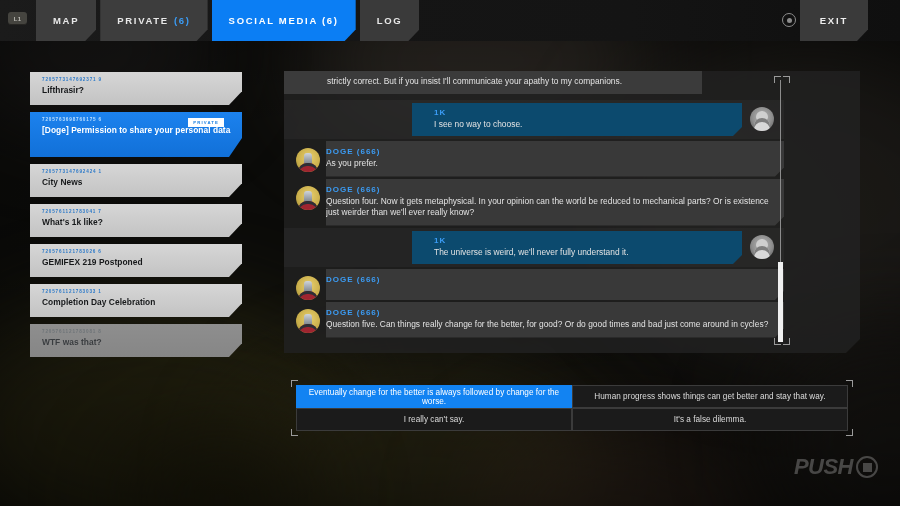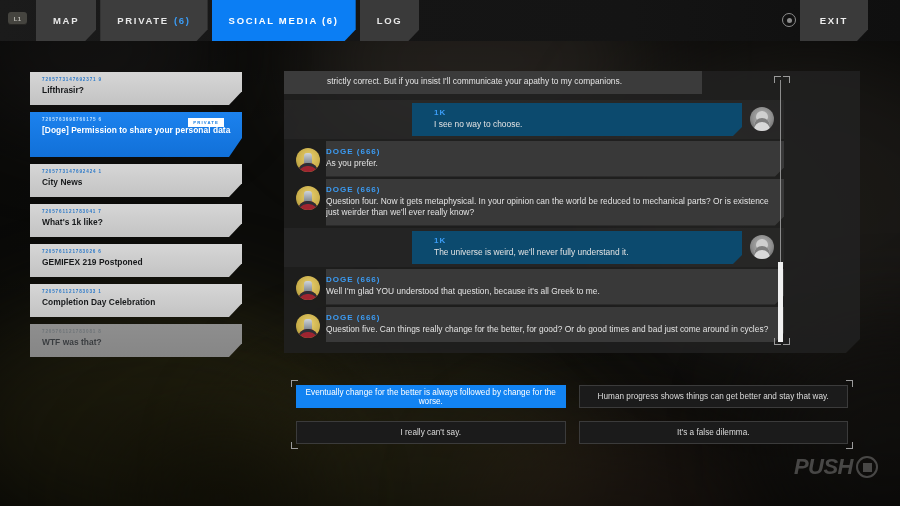--- a/index.html
+++ b/index.html
@@ -125,21 +125,21 @@
   #sb-track { position:absolute; left:1.5px; top:0; width:1.2px; height:262px; background:#8c8c8c; }
   #sb-thumb { position:absolute; left:0; top:182px; width:5px; height:80px; background:#f0f0f0; cursor:pointer; }
   .brk { position:absolute; width:7px; height:7px; z-index:6; }
   .brk.tl { left:774px; top:76px;  border-left:1px solid #9a9a9a; border-top:1px solid #9a9a9a; }
   .brk.tr { left:783px; top:76px;  border-right:1px solid #9a9a9a; border-top:1px solid #9a9a9a; }
   .brk.bl { left:774px; top:338px; border-left:1px solid #9a9a9a; border-bottom:1px solid #9a9a9a; }
   .brk.br { left:783px; top:338px; border-right:1px solid #9a9a9a; border-bottom:1px solid #9a9a9a; }
 
   
   #answers { position:absolute; left:296px; top:385px; width:552px; z-index:5; }
-  #answers .grid { display:grid; grid-template-columns:1fr 1fr; gap:13px; }
+  #answers .grid { display:grid; grid-template-columns:1fr 1fr; gap:0; }
   .ans { height:23px; display:flex; align-items:center; justify-content:center;
     font-size:8.2px; color:#dcdcdc; letter-spacing:.02px; cursor:pointer;
     background:#1b1b1b; border:1px solid #3b3b3b; text-align:center; padding:0 6px; }
   .ans.selected { background:#1283f2; border-color:#1283f2; color:#fff; }
   .acorner { position:absolute; width:7px; height:7px; }
   .acorner.tl { left:-5px; top:-5px;  border-left:1px solid #9b9b9b; border-top:1px solid #9b9b9b; }
   .acorner.tr { right:-5px; top:-5px; border-right:1px solid #9b9b9b; border-top:1px solid #9b9b9b; }
   .acorner.bl { left:-5px; bottom:-5px;  border-left:1px solid #9b9b9b; border-bottom:1px solid #9b9b9b; }
   .acorner.br { right:-5px; bottom:-5px; border-right:1px solid #9b9b9b; border-bottom:1px solid #9b9b9b; }
 
@@ -272,21 +272,20 @@
         <div class="sender">1K</div>
         <div class="body">The universe is weird, we'll never fully understand it.</div>
       </div>
       <div class="avatar av-1k"></div>
     </div>
 
     <div class="msg row-npc">
       <div class="avatar av-doge"></div>
       <div class="bubble">
         <div class="sender">DOGE (666)</div>
-        <div class="body">Well I'm glad YOU understood that question, because it's all Greek to me.</div>
       </div>
     </div>
 
     <div class="msg row-npc">
       <div class="avatar av-doge"></div>
       <div class="bubble">
         <div class="sender">DOGE (666)</div>
         <div class="body">Question five. Can things really change for the better, for good? Or do good times and bad just come around in cycles?</div>
       </div>
     </div>

